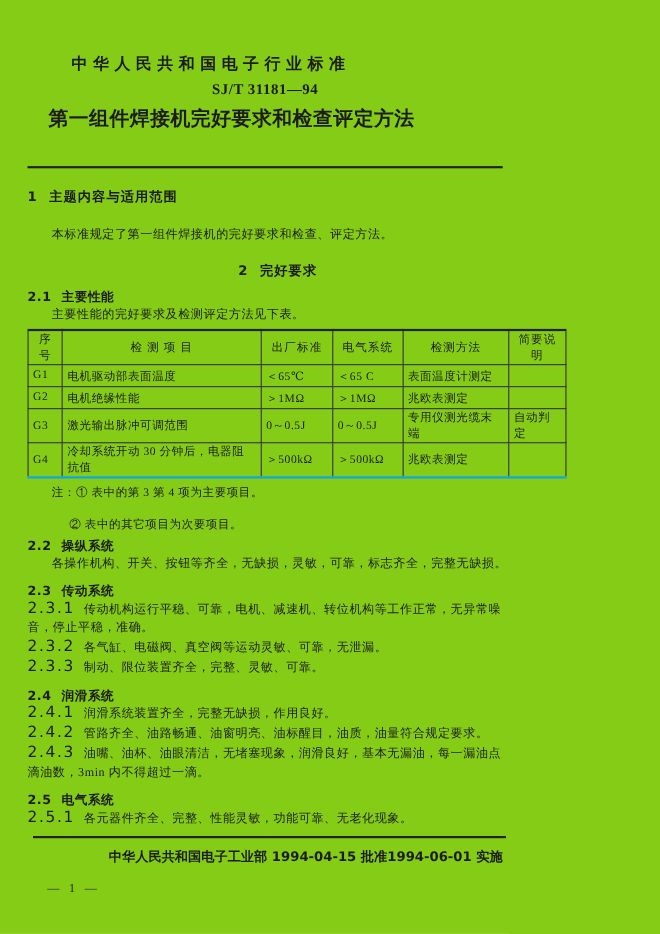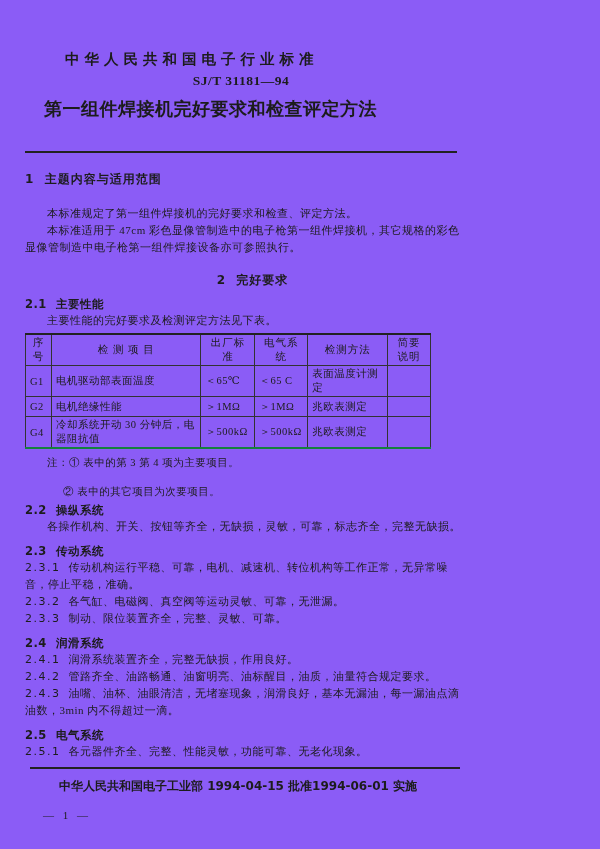--- a/index.html
+++ b/index.html
@@ -1,18 +1,18 @@
 <!DOCTYPE html>
 <html lang="zh"><head>
 <meta charset="utf-8">
 <style>
   * { margin:0; padding:0; box-sizing:border-box; }
   html,body { background:#ffffff; }
   .page {
-    position:relative; width:600px; height:849px; background:#8b5cf6;
+    position:relative; width:600px; height:849px; background:#84cc16;
     color:#1c1c1c; overflow:hidden;
     font-family:"Liberation Serif","DejaVu Serif",serif;
   }
   .content { padding:50px 0 0 25px; width:480px; }
 
   
   .org-line {
     margin-left:40px; font-family:"DejaVu Sans","Liberation Sans",sans-serif;
     font-weight:bold; font-size:14.5px; letter-spacing:5px; line-height:18px;
   }
@@ -34,68 +34,67 @@
     font-weight:bold; font-size:12px; line-height:16px; letter-spacing:1px;
   }
   .sub-heading {
     margin-top:8px; font-family:"DejaVu Sans","Liberation Sans",sans-serif;
     font-weight:bold; font-size:11.5px; line-height:16px; letter-spacing:0.5px;
   }
   .body-p { width:440px; font-size:11px; line-height:17px; letter-spacing:0.5px; }
   .indent { text-indent:2em; }
   .clause { width:440px; font-size:11px; line-height:17px; letter-spacing:0.5px; margin-top:0; }
   .clause .c-num {
-    font-family:"DejaVu Sans","Liberation Sans",sans-serif; font-size:11px;
+    font-family:"DejaVu Sans","Liberation Sans",sans-serif; font-size:14px;
     letter-spacing:1.5px; margin-right:8px;
   }
   .mt9 { margin-top:18px; } .mt16 { margin-top:16px;text-align:center; } .mt3 { margin-top:3px; }
 
   
   table.perf {
-    margin-top:4px; width:406px; border-collapse:collapse;
-    border-top:2px solid #222; border-bottom:2px solid #15803d;
+    margin-top:4px; width:490px; border-collapse:collapse;
+    border-top:2px solid #222; border-bottom:2px solid #0ea5e9;
     font-size:10.5px; letter-spacing:0.5px;
   }
   table.perf th, table.perf td { border:1px solid #333; padding:1px 4px; font-weight:normal; }
   table.perf th { height:22px; text-align:center; letter-spacing:1px; }
   table.perf td { height:20px; }
   td.c { } td.l { text-align:left; }
   col.w-no{width:26px;} col.w-item{width:150px;} col.w-fac{width:54px;}
   col.w-ok{width:53px;} col.w-meth{width:80px;} col.w-desc{width:43px;}
 
   .note { font-size:10.5px; line-height:15.5px; letter-spacing:0.5px;margin-top:13px; }
   .note1 { margin-top:6px; margin-left:22px; }
   .note2 { margin-left:38px; }
 
   
   .rule2 { width:430px; border-top:2px solid #222; margin-top:7px; margin-left:5px; }
   .footer-row {
-    margin-top:9px; margin-left:1px; width:424px; display:flex;
-    justify-content:center; align-items:baseline;
+    margin-top:9px; margin-left:8px; width:424px; display:flex;
+    justify-content:flex-end; align-items:baseline;
     font-family:"DejaVu Sans","Liberation Sans",sans-serif;
     font-weight:bold; font-size:12px; line-height:16px;
   }
   .page-no { margin-top:15px; margin-left:18px; font-size:11px; letter-spacing:3px; }
 </style>
 </head>
 <body>
 
 <div class="page">
   <div class="content">
 
     <div class="org-line">中华人民共和国电子行业标准</div>
     <div class="std-no">SJ/T 31181—94</div>
     <div class="doc-title">第一组件焊接机完好要求和检查评定方法</div>
     <div class="rule"></div>
 
     <div class="sec-heading">
       <span class="h-num">1</span>&nbsp;&nbsp;<span>主题内容与适用范围</span>
     </div>
     <p class="body-p indent mt9">本标准规定了第一组件焊接机的完好要求和检查、评定方法。</p>
-    <p class="body-p indent">本标准适用于 47cm 彩色显像管制造中的电子枪第一组件焊接机，其它规格的彩色显像管制造中电子枪第一组件焊接设备亦可参照执行。</p>
 
     <div class="sec-heading mt16">
       <span class="h-num">2</span>&nbsp;&nbsp;<span>完好要求</span>
     </div>
 
     <div class="sub-heading">
       <span class="h-num">2.1</span>&nbsp;&nbsp;<span>主要性能</span>
     </div>
     <p class="body-p indent">主要性能的完好要求及检测评定方法见下表。</p>
 
@@ -127,20 +126,28 @@
           <td class="l">表面温度计测定</td>
           <td class="c"></td>
         </tr>
         <tr>
           <td class="c">G2</td>
           <td class="l">电机绝缘性能</td>
           <td class="c">＞1MΩ</td>
           <td class="c">＞1MΩ</td>
           <td class="l">兆欧表测定</td>
           <td class="c"></td>
+        </tr>
+        <tr>
+          <td class="c">G3</td>
+          <td class="l">激光输出脉冲可调范围</td>
+          <td class="c">0～0.5J</td>
+          <td class="c">0～0.5J</td>
+          <td class="l">专用仪测光缆末端</td>
+          <td class="c">自动判定</td>
         </tr>
         <tr>
           <td class="c">G4</td>
           <td class="l">冷却系统开动 30 分钟后，电器阻抗值</td>
           <td class="c">＞500kΩ</td>
           <td class="c">＞500kΩ</td>
           <td class="l">兆欧表测定</td>
           <td class="c"></td>
         </tr>
       </tbody>

